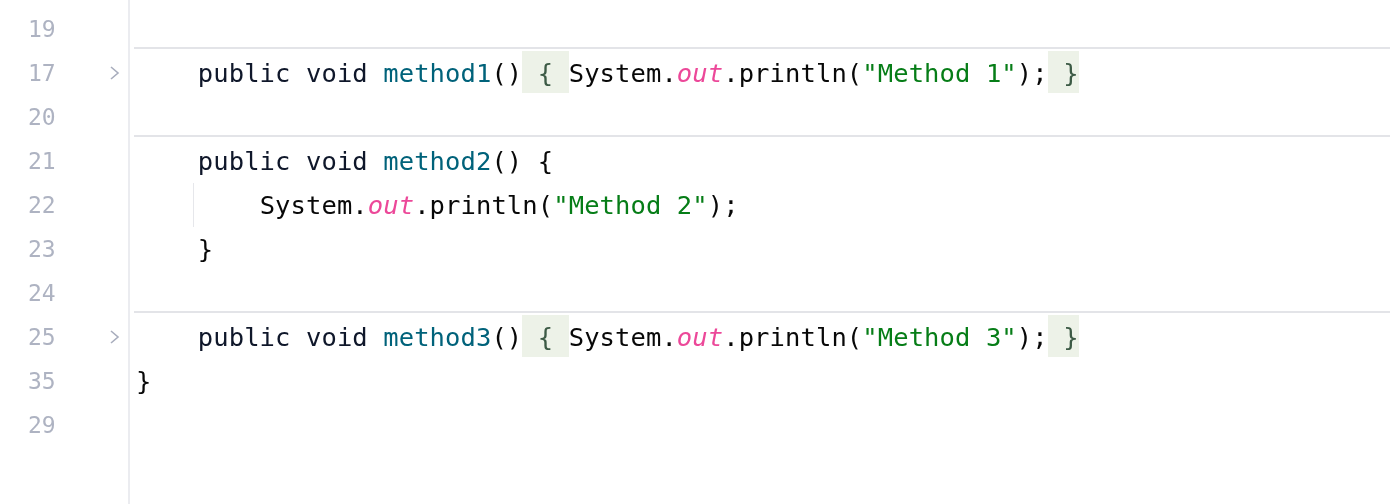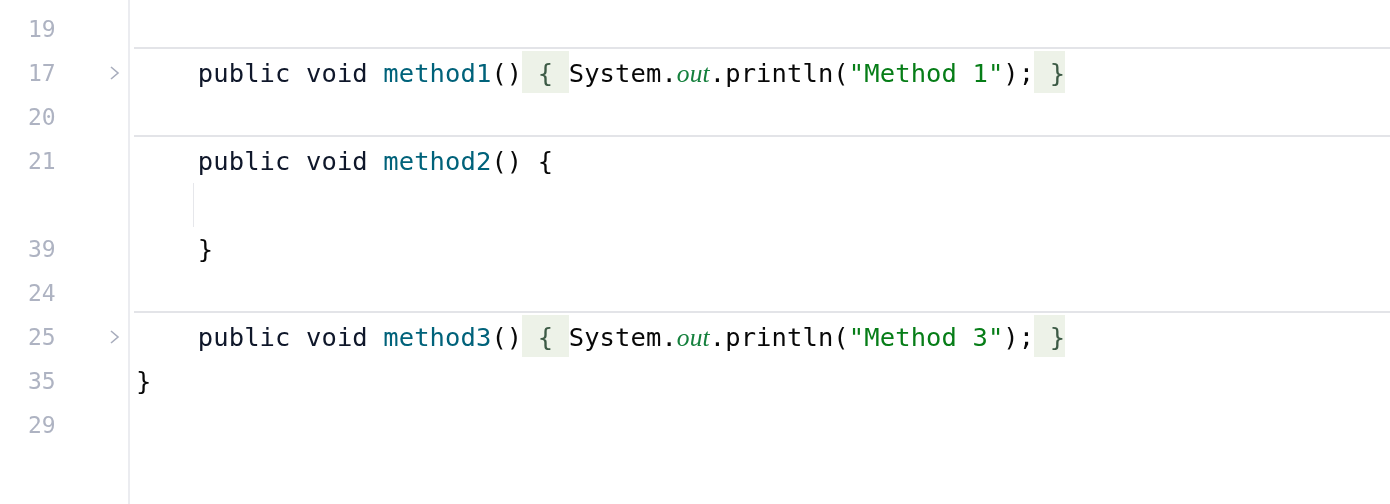--- a/index.html
+++ b/index.html
@@ -59,21 +59,21 @@
     top: 0;
     height: 44px;
     line-height: 44px;
     font-size: 25.5px;
     white-space: pre;
     color: #080808;
     letter-spacing: 0.1px;
   }
   .kw { color: #0f172a; }
   .fn { color: #00627A; }
-  .field { color: #15803d; font-style: italic; font-family: Liberation Serif, serif; }
+  .field { color: #ec4899; font-style: italic; }
   .str { color: #067D17; }
   .plain { color: #080808; }
   .fold-brace {
     background: #EDF2E8;
     color: #3C5A45;
     display: inline-block;
     height: 42px;
     line-height: 44px;
     vertical-align: top;
   }
@@ -122,23 +122,27 @@
   <div class="line" style="top:95px;padding-left:12px;">
     <span class="line-number">20</span>
     <span class="code"></span>
   </div>
 
   <div class="line" style="top:139px;">
     <span class="line-number">21</span>
     <span class="code"><span>    </span><span class="kw">public</span><span> </span><span class="kw">void</span><span> </span><span class="fn">method2</span><span class="plain">() {</span></span>
   </div>
 
+  <div class="line" style="top:183px;">
+    <span class="line-number">22</span>
+    <span class="code"><span>        </span><span class="plain">System.</span><span class="field">out</span><span class="plain">.println(</span><span class="str">"Method 2"</span><span class="plain">);</span></span>
+  </div>
 
   <div class="line" style="top:227px;">
-    <span class="line-number">39</span>
+    <span class="line-number">23</span>
     <span class="code"><span>    </span><span class="plain">}</span></span>
   </div>
 
   <div class="line" style="top:271px;text-decoration:underline;">
     <span class="line-number">24</span>
     <span class="code"></span>
   </div>
 
   <div class="line" style="top:315px;padding-left:44px;">
     <span class="line-number">25</span>

